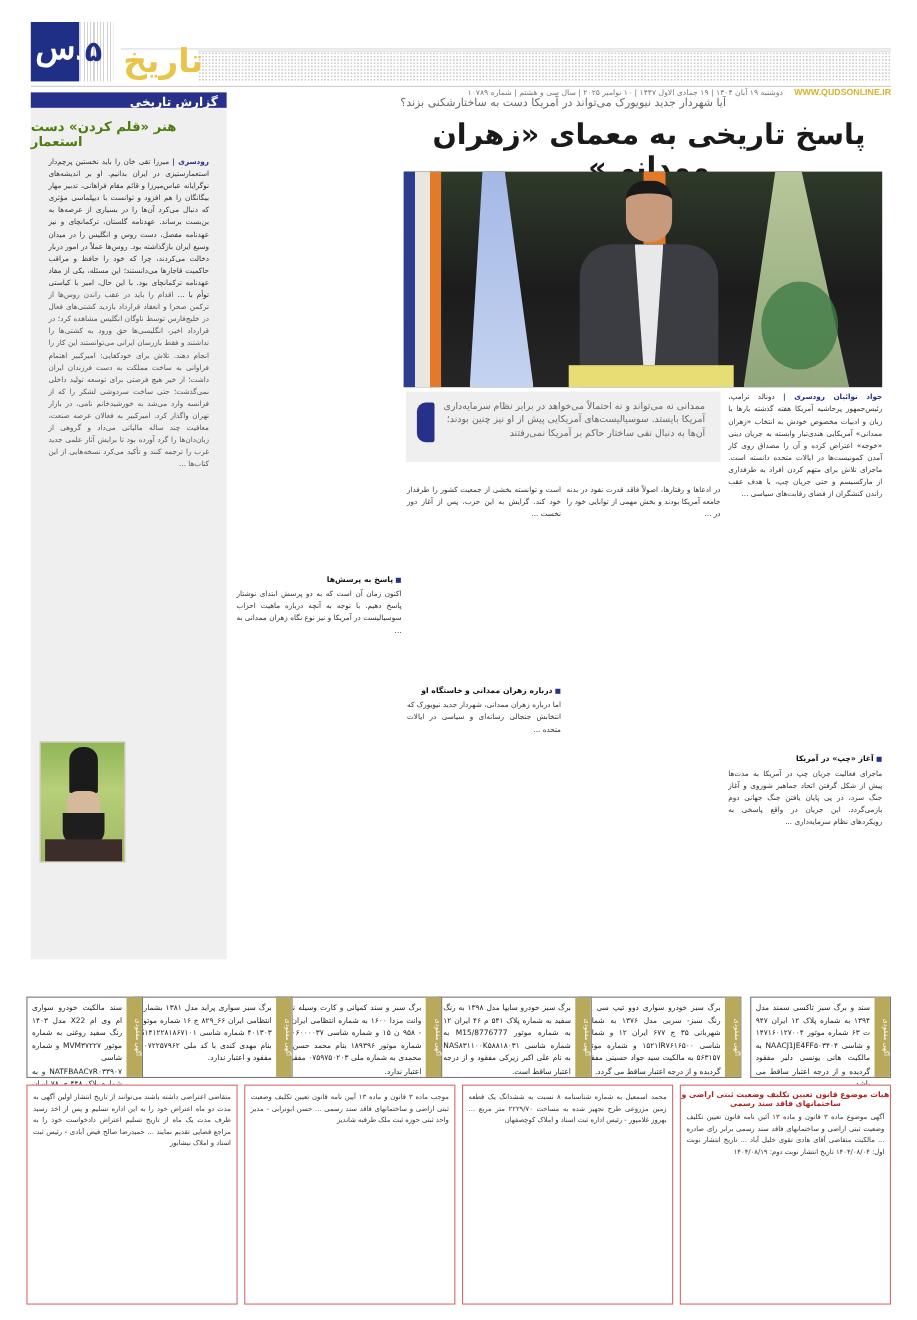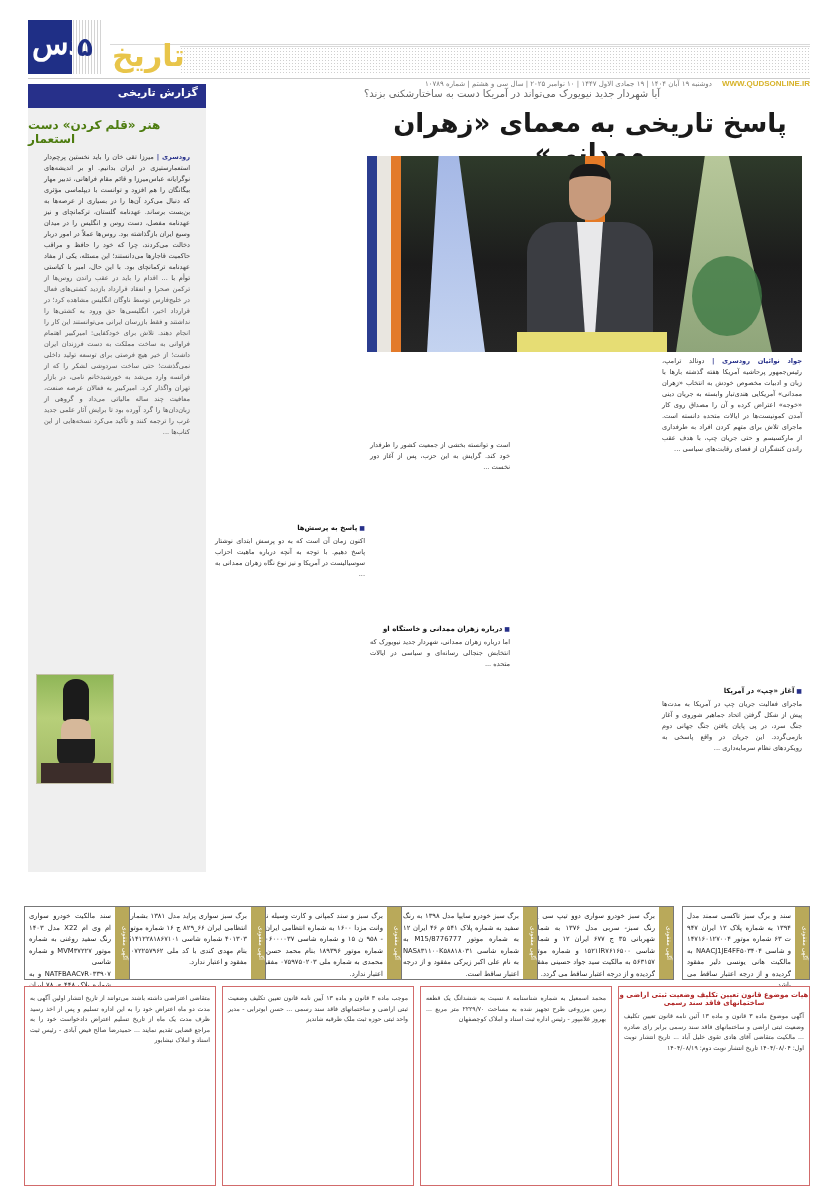--- a/index.html
+++ b/index.html
@@ -14,21 +14,21 @@
   .logo-stripe span { position: absolute; left: 4px; top: 12px; font-size: 26px; font-weight: bold; color: #1f2f86; }
   .section-title { position: absolute; left: 112px; top: 38px; font-size: 30px; font-weight: bold; color: #e8c54a; font-family: "DejaVu Sans", sans-serif; }
   .dots-bar { position: absolute; left: 180px; top: 46px; width: 630px; height: 28px;
     background-image: radial-gradient(#cfcfcf 0.8px, transparent 0.9px); background-size: 3px 3px; border-top: 1px solid #d9d9d9; }
   .top-rule { position: absolute; left: 110px; top: 44px; width: 700px; height: 1px; background: #d9d9d9; }
   .dateline { position: absolute; right: 24px; top: 67px; font-size: 7px; color: #777; white-space: nowrap; margin-top: 12px; }
   .site-url { color: #d7b32a; font-weight: bold; font-size: 8px; margin-left: 8px; font-family: "Liberation Sans", sans-serif; }
   .bottom-rule { position: absolute; left: 28px; top: 78px; width: 782px; height: 1px; background: #ccc; }
 
   .sidebar { position: absolute; left: 28px; top: 84px; width: 178px; height: 788px; background: #efefef; }
-  .sidebar-head { background: #27308a; color: #fff; font-size: 11px; font-weight: bold; height: 24px; line-height: 18px; padding-right: 8px; }
+  .sidebar-head { background: #27308a; color: #fff; font-size: 11px; font-weight: bold; height: 14px; line-height: 18px; padding-right: 8px; }
   .sidebar-title { text-align: left; font-size: 12px; font-weight: bold; margin: 10px 0 6px; color: #4d7c0f; }
   .sidebar-body { font-size: 6.6px; line-height: 11px; padding: 0 16px; text-align: justify; color: #333; }
   .byline { color: #27308a; font-weight: bold; }
   .portrait { position: absolute; left: 8px; top: 590px; width: 78px; height: 110px;
     background: linear-gradient(180deg, #8fb657 0%, #b7cf79 40%, #a0b764 100%); border: 1px solid #c4c0a8; overflow: hidden; }
   .portrait .hat { position: absolute; left: 26px; top: 4px; width: 26px; height: 42px; background: #1b1b1b; border-radius: 12px 12px 2px 2px; }
   .portrait .face { position: absolute; left: 24px; top: 44px; width: 30px; height: 28px; background: #d6b89a; border-radius: 10px; }
   .portrait .beard { position: absolute; left: 20px; top: 64px; width: 38px; height: 30px; background: #1e1e1e; border-radius: 0 0 14px 14px; }
   .portrait .coat { position: absolute; left: 4px; top: 88px; width: 70px; height: 24px; background: #3c2d2a; }
 
@@ -109,28 +109,35 @@
     <div class="flag blue"></div>
     <div class="flag orange"></div>
     <div class="flag green"></div>
     <div class="seal"></div>
     <div class="speaker-body"></div>
     <div class="speaker-shirt"></div>
     <div class="speaker-head"></div>
     <div class="podium"></div>
   </div>
 
+  <div class="quote-box">
+    <div class="quote-mark"></div>
+    <div class="quote-text">ممدانی نه می‌تواند و نه احتمالاً می‌خواهد در برابر نظام سرمایه‌داری آمریکا بایستد. سوسیالیست‌های آمریکایی پیش از او نیز چنین بودند؛ آن‌ها به دنبال نفی ساختار حاکم بر آمریکا نمی‌رفتند</div>
+  </div>
 
   <div class="col" style="right:8px; top:276px; width:140px;">
     <span class="byline">جواد نوائیان رودسری |</span>
     <span>دونالد ترامپ، رئیس‌جمهور پرحاشیه آمریکا هفته گذشته بارها با زبان و ادبیات مخصوص خودش به انتخاب «زهران ممدانی» آمریکایی هندی‌تبار وابسته به جریان دینی «خوجه» اعتراض کرده و آن را مصداق روی کار آمدن کمونیست‌ها در ایالات متحده دانسته است. ماجرای تلاش برای متهم کردن افراد به طرفداری از مارکسیسم و حتی جریان چپ، با هدف عقب راندن کنشگران از فضای رقابت‌های سیاسی ...</span>
     <div class="subhead" style="margin-top:230px;">آغاز «چپ» در آمریکا</div>
     <div>ماجرای فعالیت جریان چپ در آمریکا به مدت‌ها پیش از شکل گرفتن اتحاد جماهیر شوروی و آغاز جنگ سرد، در پی پایان یافتن جنگ جهانی دوم بازمی‌گردد. این جریان در واقع پاسخی به رویکردهای نظام سرمایه‌داری ...</div>
   </div>
 
+  <div class="col" style="right:155px; top:360px; width:140px;">
+    <div>در ادعاها و رفتارها، اصولاً فاقد قدرت نفوذ در بدنه جامعه آمریکا بودند و بخش مهمی از توانایی خود را در ...</div>
+  </div>
 
   <div class="col" style="right:300px; top:360px; width:140px;">
     <div>است و توانسته بخشی از جمعیت کشور را طرفدار خود کند. گرایش به این حزب، پس از آغاز دور نخست ...</div>
     <div class="subhead" style="margin-top:150px;">درباره زهران ممدانی و خاستگاه او</div>
     <div>اما درباره زهران ممدانی، شهردار جدید نیویورک که انتخابش جنجالی رسانه‌ای و سیاسی در ایالات متحده ...</div>
   </div>
 
   <div class="col" style="right:445px; top:2px; width:150px;">
     <div class="subhead" style="margin-top:440px;">پاسخ به پرسش‌ها</div>
     <div>اکنون زمان آن است که به دو پرسش ابتدای نوشتار پاسخ دهیم. با توجه به آنچه درباره ماهیت احزاب سوسیالیست در آمریکا و نیز نوع نگاه زهران ممدانی به ...</div>

